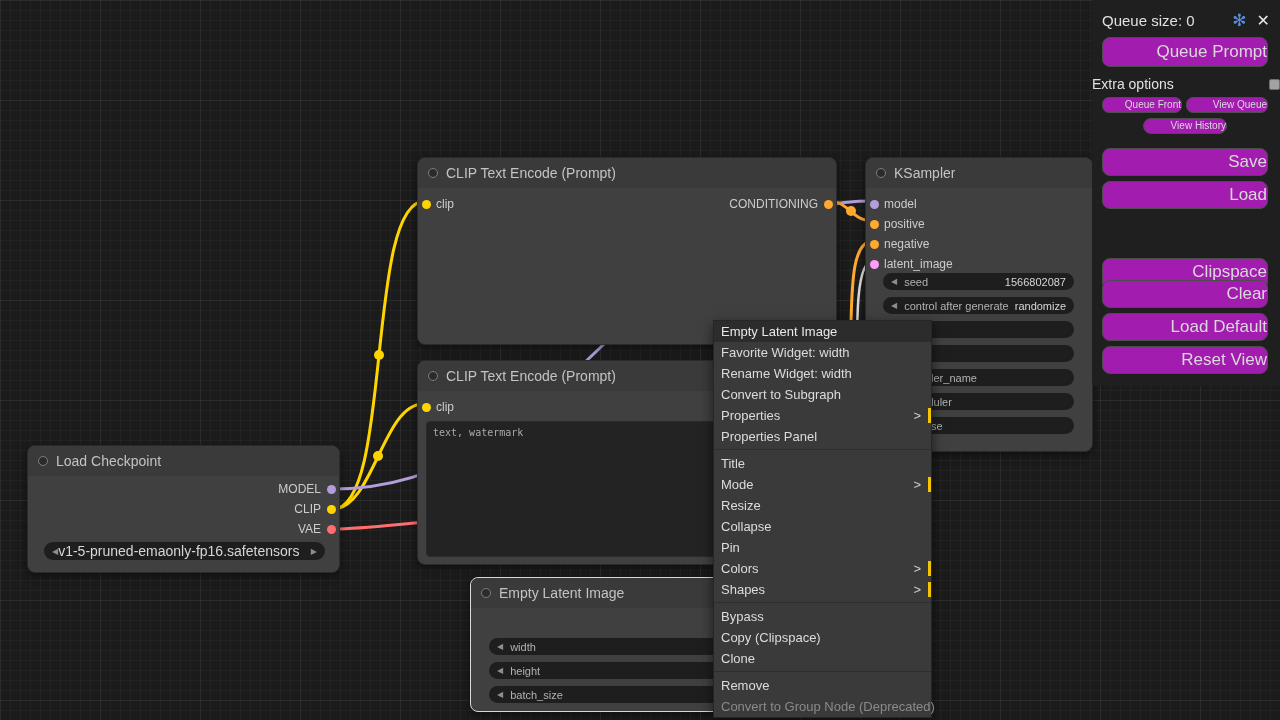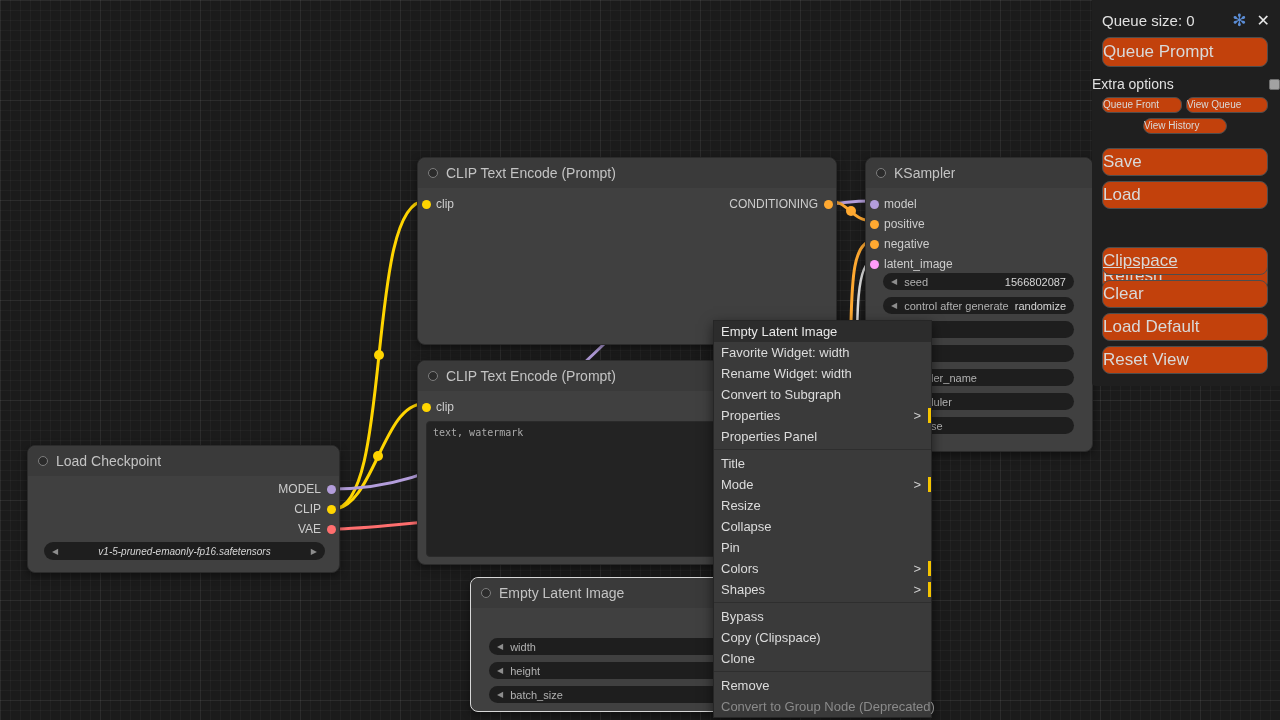--- a/index.html
+++ b/index.html
@@ -46,21 +46,21 @@
     line-height:12px; padding:5px 6px; overflow:hidden; white-space:pre-wrap; word-break:break-word;
   }
 
   .widget {
     position:absolute; height:17px; background:#1e1e1e; border-radius:9px;
     display:flex; align-items:center; padding:0 8px; overflow:hidden;
   }
   .w-arrow { font-size:8px; color:#8d8d8d; flex:0 0 auto; }
   .w-label { font-size:11px; color:#b2b2b2; margin-left:7px; white-space:nowrap; }
   .w-value { font-size:11px; color:#d6d6d6; margin-left:auto; white-space:nowrap; overflow:hidden; padding-left:6px; }
-  .w-center { flex:1; text-align:center; font-size:10px; color:#d6d6d6; white-space:nowrap; overflow:hidden;font-style:italic; }
+  .w-center { flex:1; text-align:left; font-size:14px; color:#d6d6d6; white-space:nowrap; overflow:hidden; }
 
   
   .cmenu {
     position:absolute; left:713px; top:320px; width:219px;
     background:#3a3a3a; border:1px solid #262626; box-shadow:0 4px 12px rgba(0,0,0,.55);
     font-size:13px; color:#dcdcdc; z-index:40;
   }
   .cmenu-title {
     height:21px; line-height:21px; padding-left:7px; background:#2c2c2c; color:#e8e8e8;
   }
@@ -73,22 +73,22 @@
   
   .sidebar {
     position:absolute; left:1092px; top:0; width:188px; height:386px;
     background:#1f1f1f; z-index:50; color:#e0e0e0; border-radius:0 0 0 4px;
   }
   .sb-head { display:flex; align-items:center; padding:10px 10px 0 10px; font-size:15px; }
   .sb-icons { margin-left:auto; display:flex; gap:10px; align-items:center; }
   .gear { color:#5b8dd6; font-size:17px; }
   .xclose { color:#e8e8e8; font-size:16px; }
   .btn {
-    display:block; background:#c2410c; border:1px solid #4d4d4d; color:#d9d9d9;
-    border-radius:8px; text-align:left; font-family:"Liberation Sans",sans-serif;
+    display:block; background:#a21caf; border:1px solid #4d4d4d; color:#d9d9d9;
+    border-radius:8px; text-align:right; font-family:"Liberation Sans",sans-serif;
   }
   .btn-queue { position:absolute; left:10px; top:37px; width:166px; height:30px; font-size:17px; line-height:28px; }
   .extra-row { position:absolute; left:0; top:76px; width:100%; display:flex; justify-content:space-between; align-items:center; gap:7px; font-size:14px; }
   .checkbox { width:11px; height:11px; background:#a2a2a2; border:1px solid #6e6e6e; border-radius:2px; }
   .btn-qf { position:absolute; left:10px; top:97px; width:80px; height:16px; font-size:10px; line-height:14px; border-radius:7px; }
   .btn-vq { position:absolute; left:94px; top:97px; width:82px; height:16px; font-size:10px; line-height:14px; border-radius:7px; }
   .btn-vh { position:absolute; left:51px; top:118px; width:84px; height:16px; font-size:10px; line-height:14px; border-radius:8px; }
   .btn-big { position:absolute; left:10px; width:166px; height:28px; font-size:17px; line-height:26px; }
 </style>
 </head>
@@ -272,17 +272,17 @@
   <div class="extra-row">
     <span>Extra options</span>
     <span class="checkbox"></span>
   </div>
   <button class="btn btn-qf">Queue Front</button>
   <button class="btn btn-vq">View Queue</button>
   <button class="btn btn-vh">View History</button>
   <button class="btn btn-big" style="top:148px;">Save</button>
   <button class="btn btn-big" style="top:181px;">Load</button>
   <button class="btn btn-big" style="top:214px;margin-top:48px;">Refresh</button>
-  <button class="btn btn-big" style="top:247px;text-decoration:underline;">Clipspace</button>
+  <button class="btn btn-big" style="top:258px;">Clipspace</button>
   <button class="btn btn-big" style="top:280px;">Clear</button>
   <button class="btn btn-big" style="top:313px;">Load Default</button>
   <button class="btn btn-big" style="top:346px;">Reset View</button>
 </div>
 
 </body></html>

